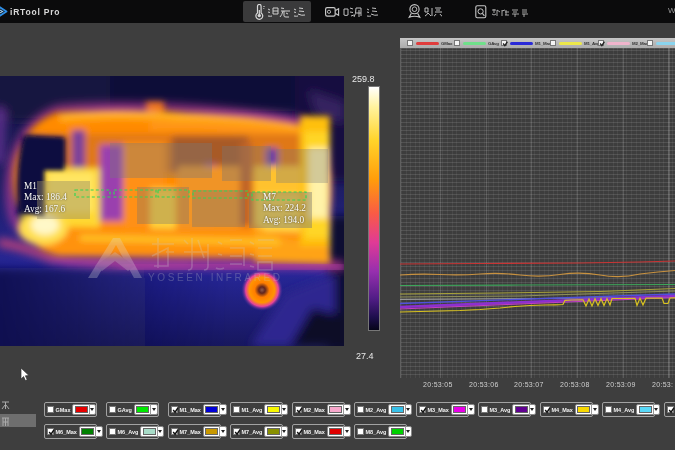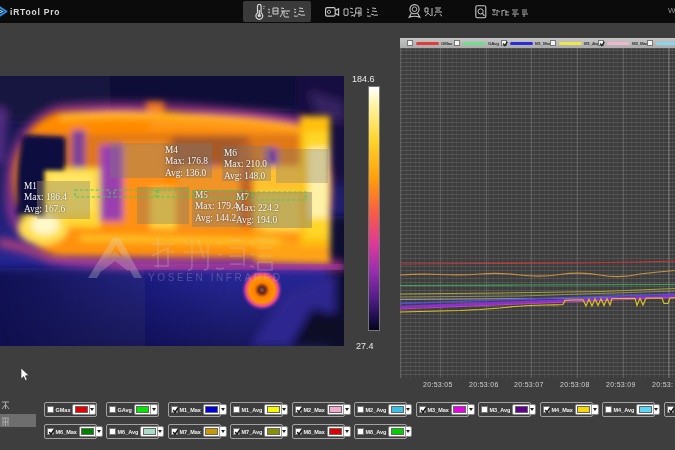--- a/index.html
+++ b/index.html
@@ -214,23 +214,23 @@
   <svg class="abs" style="left:491px;top:8px" width="39" height="9" viewBox="0 0 39 9">
     <g stroke="#b8b8b8" stroke-width=".9" fill="none">
       <path d="M1 2h4M3 1v4M1 6q2 2 4 0M6 2v6M6 2l3 2"></path>
       <path d="M11 2v6M11 3l3-1M14 4h4M15 2v5M14 7h4"></path>
       <path d="M21 2h6M22 4h4M21 6h7M24 6v3"></path>
       <path d="M31 2h5M31 4h5M31 6h6M33 6v3"></path>
     </g>
   </svg>
   <div class="abs" style="left:668px;top:6px;color:#999;font-size:8px">W</div>
 
-  <div class="abs cbtxt" style="left:352px;top:74px">184.6</div>
+  <div class="abs cbtxt" style="left:352px;top:74px">259.8</div>
   <div class="abs" id="cbar"></div>
-  <div class="abs cbtxt" style="left:356px;top:341px">27.4</div>
+  <div class="abs cbtxt" style="left:356px;top:351px">27.4</div>
 
   <div class="abs" id="chart">
     <div class="abs" id="cstrip">
       <div class="sitem" style="left:7px">
           <div class="scb"></div>
           <div class="sline" style="background:#e03c3c"></div>
           <div class="slb">GMax</div>
         </div>
       <div class="sitem" style="left:54px">
           <div class="scb"></div>
@@ -282,24 +282,21 @@
 
   <div class="abs mbox" style="left:37px;top:181px;width:53px;height:38px;background:rgba(150,140,100,.45)"></div>
   <div class="abs mbox" style="left:137px;top:187px;width:52px;height:37px;background:rgba(115,115,115,.34)"></div>
   <div class="abs mbox" style="left:192px;top:190px;width:53px;height:37px;background:rgba(115,115,115,.34)"></div>
   <div class="abs mbox" style="left:249px;top:192px;width:63px;height:36px;background:rgba(115,115,115,.42)"></div>
   <div class="abs mbox" style="left:110px;top:143px;width:52px;height:35px;background:rgba(120,120,120,.38)"></div>
   <div class="abs mbox" style="left:162px;top:143px;width:50px;height:35px;background:rgba(120,120,120,.38)"></div>
   <div class="abs mbox" style="left:222px;top:146px;width:49px;height:35px;background:rgba(120,120,120,.36)"></div>
   <div class="abs mbox" style="left:276px;top:149px;width:52px;height:34px;background:rgba(120,120,120,.33)"></div>
   <div class="abs mlab" style="left:24px;top:181px">M1<br>Max: 186.4<br>Avg: 167.6</div>
-  <div class="abs mlab" style="left:165px;top:145px">M4<br>Max: 176.8<br>Avg: 136.0</div>
-  <div class="abs mlab" style="left:224px;top:148px">M6<br>Max: 210.0<br>Avg: 148.0</div>
-  <div class="abs mlab" style="left:195px;top:190px">M5<br>Max: 179.4<br>Avg: 144.2</div>
-  <div class="abs mlab" style="left:236px;top:192px">M7<br>Max: 224.2<br>Avg: 194.0</div>
+  <div class="abs mlab" style="left:263px;top:192px">M7<br>Max: 224.2<br>Avg: 194.0</div>
 
   <svg class="abs" style="left:70px;top:186px" width="245" height="16" viewBox="0 0 245 16">
     <g fill="none" stroke="#35d455" stroke-width="1.2" stroke-dasharray="3 2.2">
       <rect x="5" y="4" width="35" height="7"></rect>
       <rect x="44" y="4" width="42" height="7"></rect>
       <rect x="88" y="4" width="31" height="7"></rect>
       <rect x="123" y="5" width="55" height="7"></rect>
       <rect x="182" y="6" width="54" height="8"></rect>
     </g>
   </svg>

